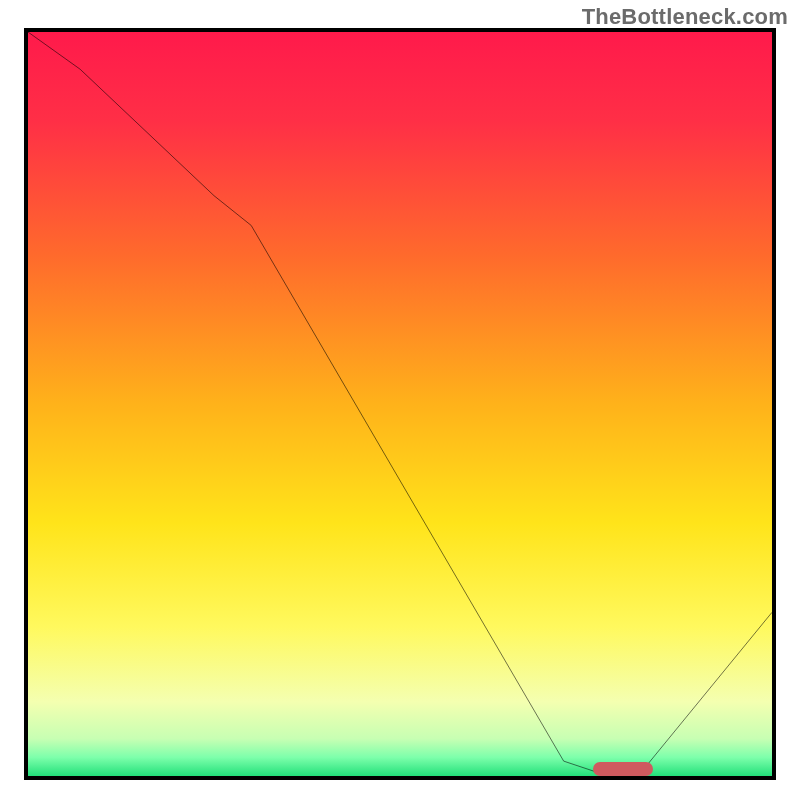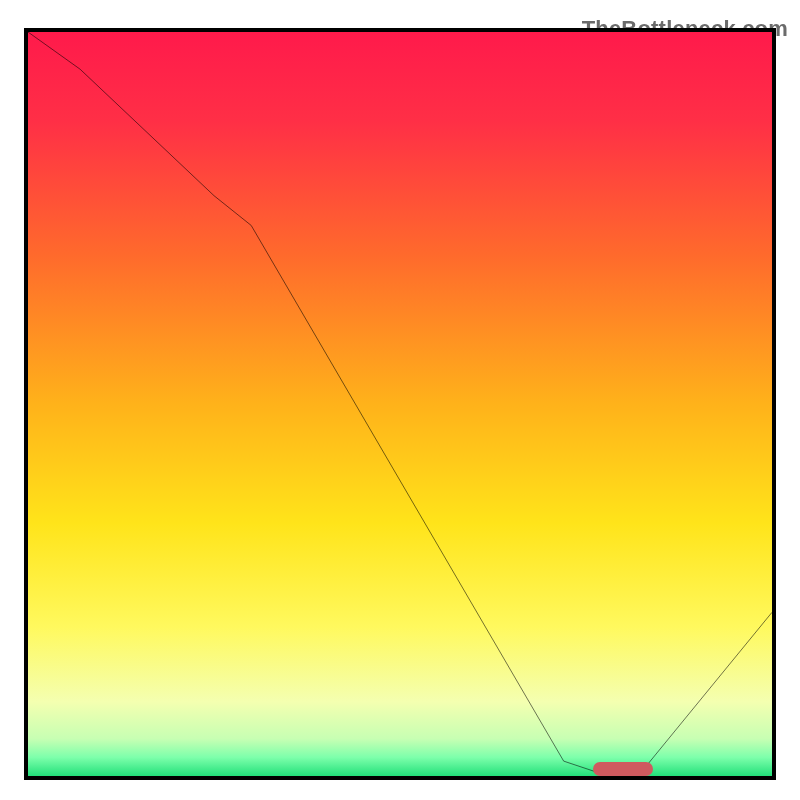--- a/index.html
+++ b/index.html
@@ -10,21 +10,21 @@
     background: #ffffff;
     font-family: Arial, Helvetica, sans-serif;
   }
   .container {
     position: relative;
     width: 800px;
     height: 800px;
   }
   .watermark {
     position: absolute;
-    top: 16px;
+    top: 4px;
     right: 12px;
     font-size: 22px;
     font-weight: 600;
     color: #6b6b6b;
     letter-spacing: 0.2px;
   }
   .plot-frame {
     position: absolute;
     left: 24px;
     top: 28px;

